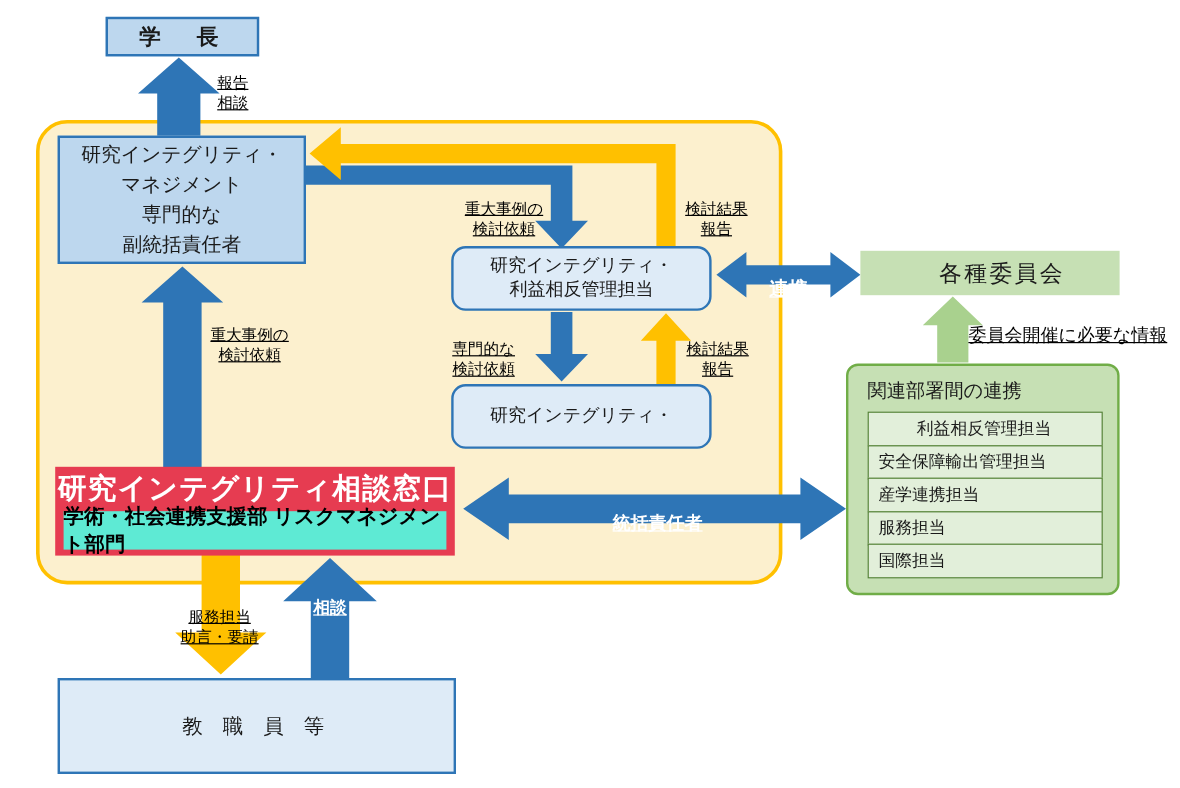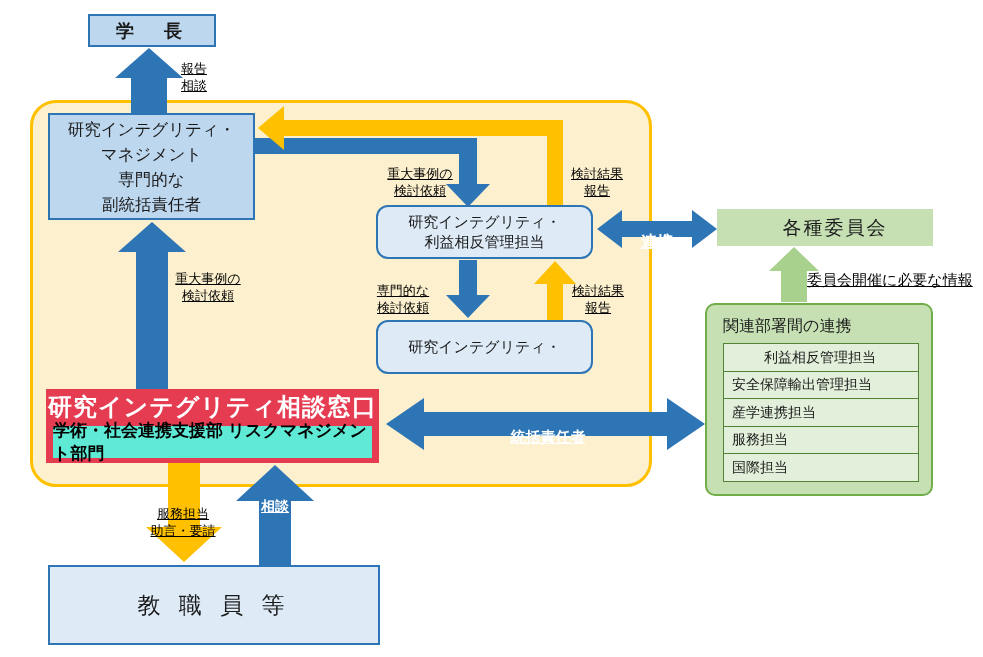--- a/index.html
+++ b/index.html
@@ -43,21 +43,21 @@
   }
   .president{left:88px;top:14px;width:128px;height:33px;font-size:18px;letter-spacing:6px;font-weight:bold;}
   .chief{left:48px;top:113px;width:207px;height:107px;font-size:16.5px;line-height:25px;text-align:center;}
   .chief .sp{display:block;}
   .committee{left:376px;top:205px;width:217px;height:54px;}
   .subcommittee{left:376px;top:320px;width:217px;height:54px;}
   .staff{
     left:48px;top:565px;width:332px;height:80px;box-sizing:border-box;
     background:var(--box-blue-light);border:2px solid var(--blue);
     display:flex;align-items:center;justify-content:center;
-    font-size:23px;letter-spacing:6px;z-index:3;
+    font-size:17px;letter-spacing:6px;z-index:3;
   }
   
   .consult{
     left:46px;top:389px;width:333px;height:74px;box-sizing:border-box;
     background:var(--red);z-index:3;
   }
   .consult-title{
     position:absolute;left:0;top:0;width:100%;height:36px;display:flex;align-items:center;justify-content:center;
     color:#fff;font-weight:bold;font-size:24px;letter-spacing:1px;border-radius:12px;
   }

